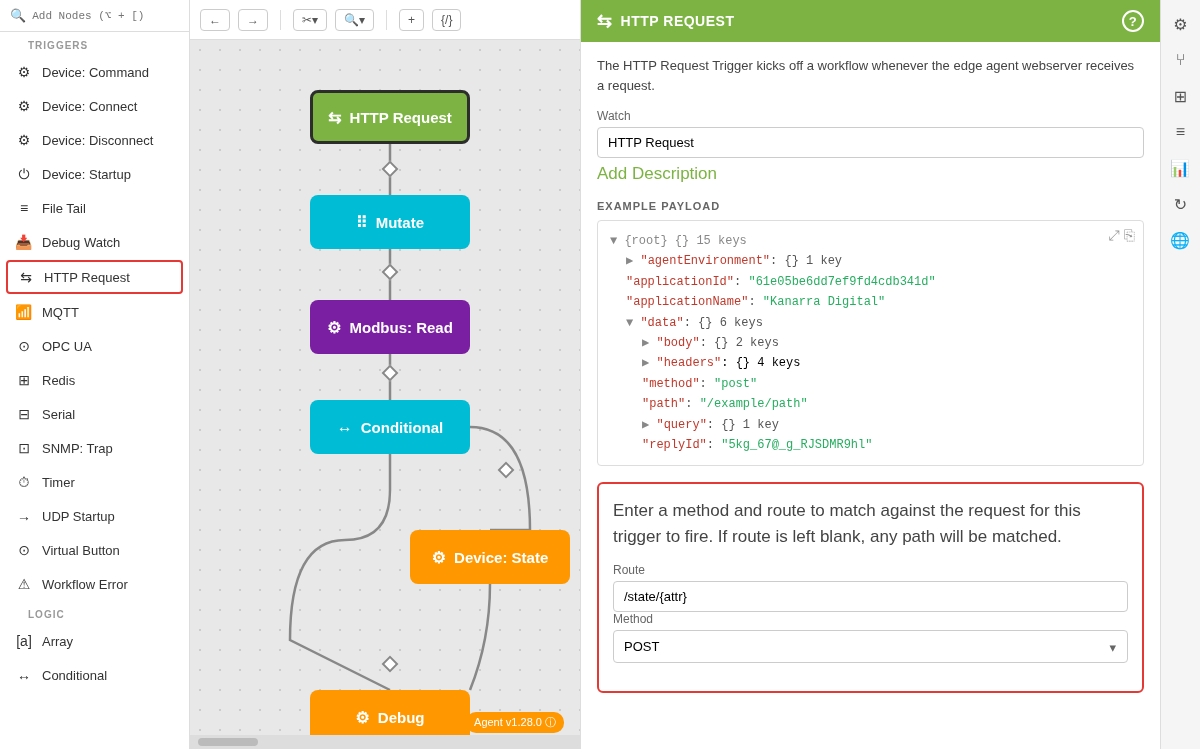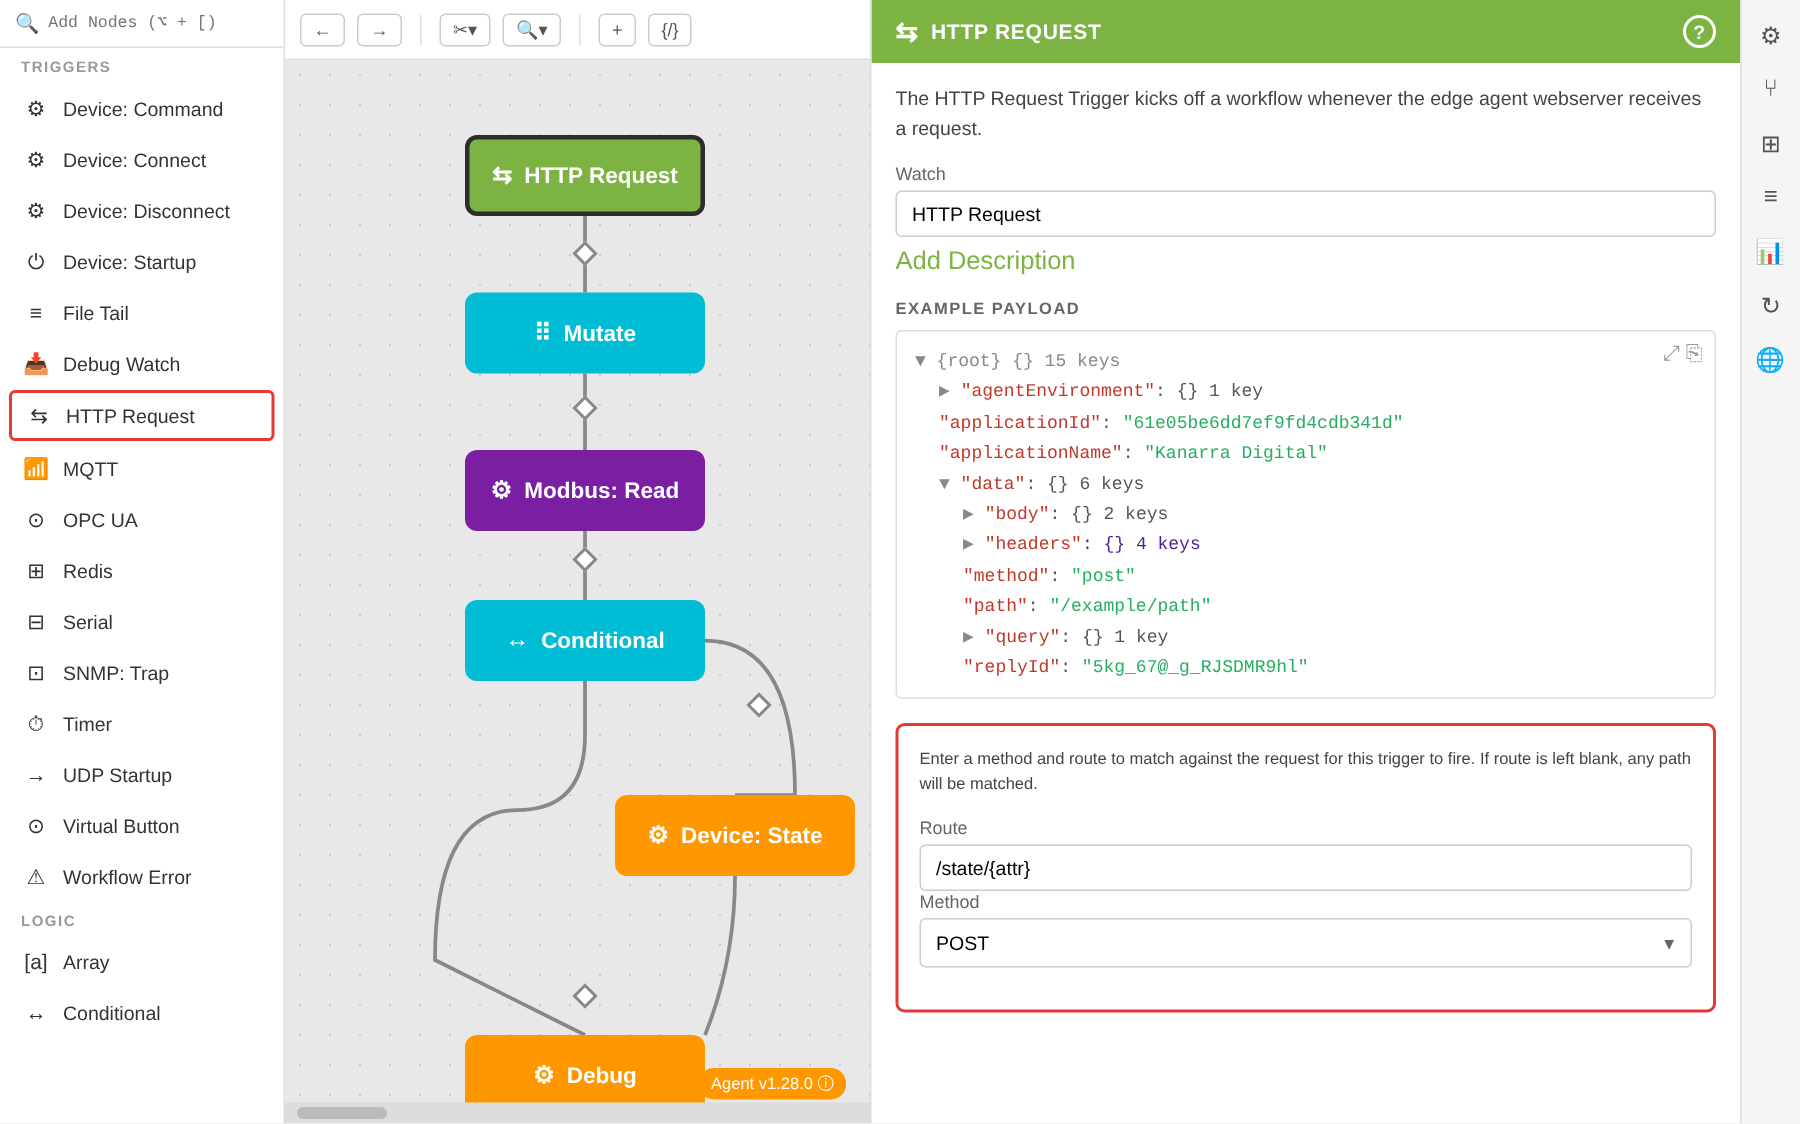--- a/index.html
+++ b/index.html
@@ -2,21 +2,21 @@
 <html><head>
   <meta charset="utf-8">
   <style>
     * { box-sizing: border-box; margin: 0; padding: 0; }
     body { font-family: -apple-system, BlinkMacSystemFont, 'Segoe UI', sans-serif; font-size: 13px; display: flex; height: 749px; overflow: hidden; background: #f0f0f0; }
 
     
     .sidebar { width: 190px; background: #fff; border-right: 1px solid #ddd; display: flex; flex-direction: column; overflow: hidden; }
     .sidebar-search { padding: 8px 10px; border-bottom: 1px solid #ddd; display: flex; align-items: center; gap: 6px; background: #fff; }
     .sidebar-search input { border: none; outline: none; font-size: 11px; flex: 1; font-family: Liberation Mono, monospace; }
-    .sidebar-section-label { font-size: 10px; font-weight: 700; color: #999; letter-spacing: 1px; padding: 8px 14px 4px; }
+    .sidebar-section-label { font-size: 10px; font-weight: 700; color: #999; letter-spacing: 1px; padding: 8px 28px 4px; }
     .sidebar-list { overflow-y: auto; flex: 1; }
     .sidebar-item { display: flex; align-items: center; gap: 8px; padding: 7px 14px; cursor: pointer; font-size: 13px; color: #333; }
     .sidebar-item.active { background: #fff; border: 2px solid #e53935; border-radius: 4px; margin: 1px 6px; padding: 5px 8px; }
     .sidebar-item .icon { width: 20px; height: 20px; display: flex; align-items: center; justify-content: center; font-size: 14px; }
 
     
     .main-area { flex: 1; display: flex; flex-direction: column; min-width: 0; }
     .toolbar { height: 40px; background: #fff; border-bottom: 1px solid #ddd; display: flex; align-items: center; padding: 0 10px; gap: 8px; }
     .toolbar-btn { background: none; border: 1px solid #ccc; border-radius: 4px; padding: 3px 8px; cursor: pointer; font-size: 12px; color: #555; display: flex; align-items: center; gap: 4px; }
     .toolbar-divider { width: 1px; height: 20px; background: #ddd; margin: 0 4px; }
@@ -55,21 +55,21 @@
     .text-input { width: 100%; border: 1px solid #ccc; border-radius: 4px; padding: 7px 10px; font-size: 13px; outline: none; }
     .add-desc-link { color: #7cb342; font-size: 17px; cursor: pointer; margin-top: 6px; display: inline-block; }
     .section-header { font-size: 11px; font-weight: 700; color: #666; letter-spacing: 1px; margin: 16px 0 8px; }
     .json-viewer { background: #fff; border: 1px solid #ddd; border-radius: 4px; padding: 10px 12px; font-size: 12px; font-family: 'Courier New', monospace; color: #555; line-height: 1.7; overflow-x: auto; position: relative; }
     .json-viewer .key { color: #c0392b; }
     .json-viewer .val-string { color: #27ae60; }
     .json-toolbar { position: absolute; top: 6px; right: 8px; display: flex; gap: 4px; }
     .json-toolbar-btn { background: none; border: none; cursor: pointer; color: #999; font-size: 14px; }
     .config-section { border: 2px solid #e53935; border-radius: 6px; padding: 14px; margin-top: 16px; }
     .config-section .section-header { margin-top: 0; }
-    .config-desc { font-size: 11px; color: #444; line-height: 1.5; margin-bottom: 14px; }
+    .config-desc { font-size: 17px; color: #444; line-height: 1.5; margin-bottom: 14px; }
     .select-wrapper { position: relative; }
     .select-wrapper select { width: 100%; border: 1px solid #ccc; border-radius: 4px; padding: 8px 10px; font-size: 13px; outline: none; appearance: none; background: #fff; cursor: pointer; }
     .select-arrow { position: absolute; right: 12px; top: 50%; transform: translateY(-50%); pointer-events: none; color: #666; }
 
     
     .far-right { width: 40px; background: #f5f5f5; border-left: 1px solid #ddd; display: flex; flex-direction: column; align-items: center; padding-top: 8px; gap: 4px; }
     .far-right-btn { width: 32px; height: 32px; display: flex; align-items: center; justify-content: center; cursor: pointer; border-radius: 4px; color: #555; font-size: 16px; }
 
     
     .canvas-hscroll { height: 14px; background: #ddd; display: flex; align-items: center; }
@@ -269,21 +269,21 @@
       <div class="json-toolbar">
         <button class="json-toolbar-btn">⤢</button>
         <button class="json-toolbar-btn">⎘</button>
       </div>
       <div><span style="color:#888;">▼ {root} {} 15 keys</span></div>
       <div style="padding-left:16px;"><span style="color:#888;">▶</span> <span class="key">"agentEnvironment"</span><span style="color:#555;">: {} 1 key</span></div>
       <div style="padding-left:16px;"><span class="key">"applicationId"</span><span style="color:#555;">: </span><span class="val-string">"61e05be6dd7ef9fd4cdb341d"</span></div>
       <div style="padding-left:16px;"><span class="key">"applicationName"</span><span style="color:#555;">: </span><span class="val-string">"Kanarra Digital"</span></div>
       <div style="padding-left:16px;"><span style="color:#888;">▼</span> <span class="key">"data"</span><span style="color:#555;">: {} 6 keys</span></div>
       <div style="padding-left:32px;"><span style="color:#888;">▶</span> <span class="key">"body"</span><span style="color:#555;">: {} 2 keys</span></div>
-      <div style="padding-left:32px;"><span style="color:#888;">▶</span> <span class="key">"headers"</span><span style="color:#4c1d95;">: {} 4 keys</span></div>
+      <div style="padding-left:32px;"><span style="color:#888;">▶</span> <span class="key">"headers"</span><span style="color:#000000;">: {} 4 keys</span></div>
       <div style="padding-left:32px;"><span class="key">"method"</span><span style="color:#555;">: </span><span class="val-string">"post"</span></div>
       <div style="padding-left:32px;"><span class="key">"path"</span><span style="color:#555;">: </span><span class="val-string">"/example/path"</span></div>
       <div style="padding-left:32px;"><span style="color:#888;">▶</span> <span class="key">"query"</span><span style="color:#555;">: {} 1 key</span></div>
       <div style="padding-left:32px;"><span class="key">"replyId"</span><span style="color:#555;">: </span><span class="val-string">"5kg_67@_g_RJSDMR9hl"</span></div>
     </div>
 
     
     <div class="config-section">
       <p class="config-desc">Enter a method and route to match against the request for this trigger to fire. If route is left blank, any path will be matched.</p>
 

